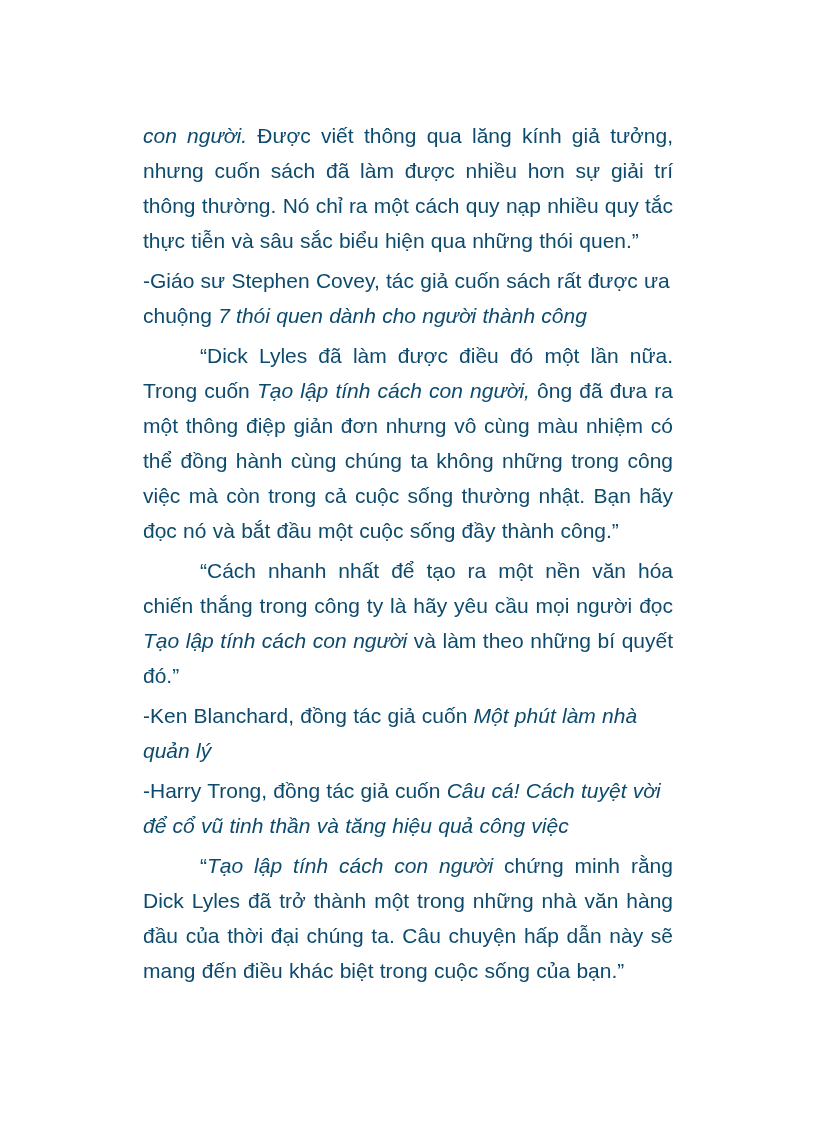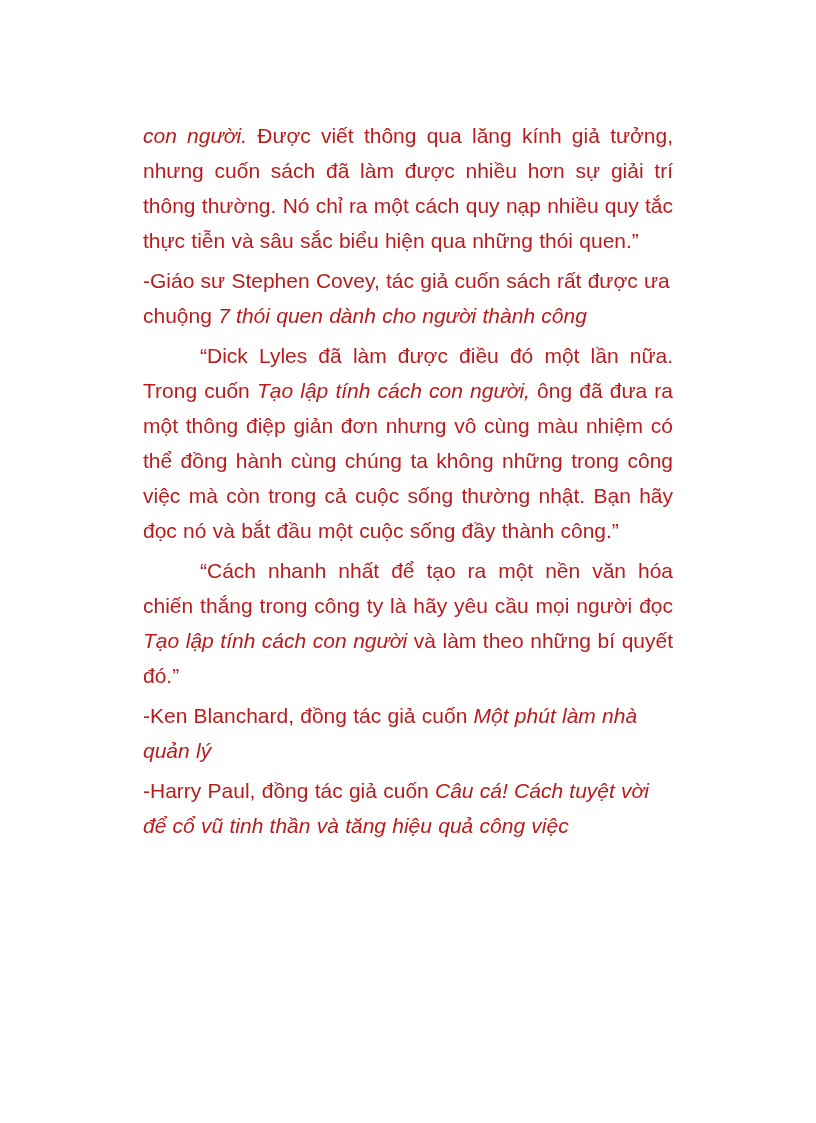--- a/index.html
+++ b/index.html
@@ -7,21 +7,21 @@
     padding: 0;
     background: #ffffff;
   }
   .page {
     position: relative;
     width: 816px;
     height: 1123px;
     background: #ffffff;
     overflow: hidden;
     font-family: "Liberation Sans", sans-serif;
-    color: #b91c1c;
+    color: #0c4a6e;
   }
   .content {
     position: absolute;
     left: 143px;
     top: 118px;
     width: 530px;
   }
   .para {
     font-size: 21px;
     line-height: 35px;
@@ -48,15 +48,16 @@
 </head>
 <body>
 
 <div class="page">
   <main class="content">
       <p class="para justify"><span class="italic">con người.</span><span class="normal"> Được viết thông qua lăng kính giả tưởng, nhưng cuốn sách đã làm được nhiều hơn sự giải trí thông thường. Nó chỉ ra một cách quy nạp nhiều quy tắc thực tiễn và sâu sắc biểu hiện qua những thói quen.”</span></p>
       <p class="para right"><span class="normal">-Giáo sư Stephen Covey, tác giả cuốn sách rất được ưa chuộng </span><span class="italic">7 thói quen dành cho người thành công</span></p>
       <p class="para justify indent"><span class="normal">“Dick Lyles đã làm được điều đó một lần nữa. Trong cuốn </span><span class="italic">Tạo lập tính cách con người,</span><span class="normal"> ông đã đưa ra một thông điệp giản đơn nhưng vô cùng màu nhiệm có thể đồng hành cùng chúng ta không những trong công việc mà còn trong cả cuộc sống thường nhật. Bạn hãy đọc nó và bắt đầu một cuộc sống đầy thành công.”</span></p>
       <p class="para justify indent"><span class="normal">“Cách nhanh nhất để tạo ra một nền văn hóa chiến thắng trong công ty là hãy yêu cầu mọi người đọc </span><span class="italic">Tạo lập tính cách con người</span><span class="normal"> và làm theo những bí quyết đó.”</span></p>
       <p class="para right"><span class="normal">-Ken Blanchard, đồng tác giả cuốn </span><span class="italic">Một phút làm nhà quản lý</span></p>
-      <p class="para right"><span class="normal">-Harry Paul, đồng tác giả cuốn </span><span class="italic">Câu cá! Cách tuyệt vời để cổ vũ tinh thần và tăng hiệu quả công việc</span></p>
+      <p class="para right"><span class="normal">-Harry Trong, đồng tác giả cuốn </span><span class="italic">Câu cá! Cách tuyệt vời để cổ vũ tinh thần và tăng hiệu quả công việc</span></p>
+      <p class="para justify indent"><span class="normal">“</span><span class="italic">Tạo lập tính cách con người</span><span class="normal"> chứng minh rằng Dick Lyles đã trở thành một trong những nhà văn hàng đầu của thời đại chúng ta. Câu chuyện hấp dẫn này sẽ mang đến điều khác biệt trong cuộc sống của bạn.”</span></p>
     </main>
 </div>
 
 </body></html>

